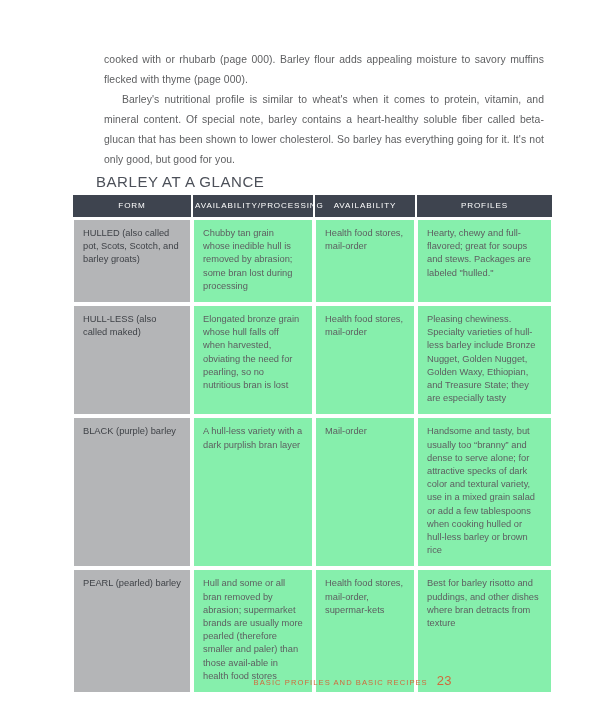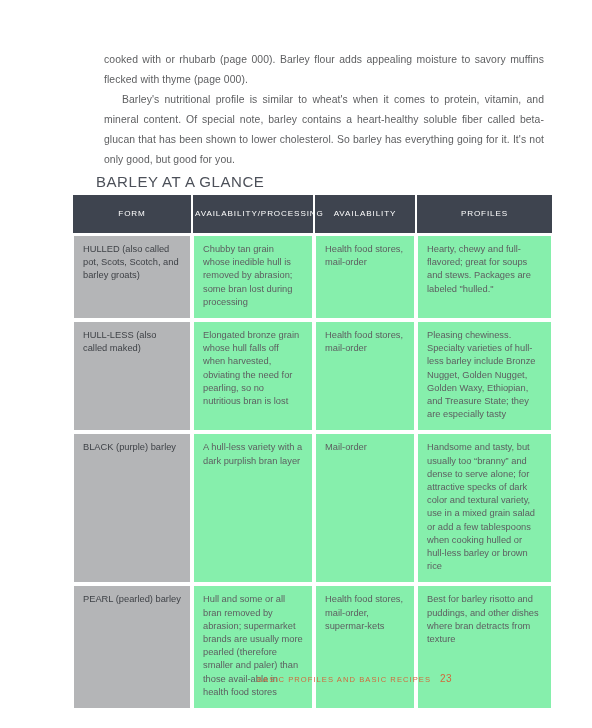--- a/index.html
+++ b/index.html
@@ -76,21 +76,21 @@
 
   .glance-table thead th {
     background: #3e444f;
     color: #ffffff;
     font-size: 8.1px;
     letter-spacing: 0.9px;
     font-weight: 400;
     text-align: center;
     height: 14px;
     line-height: 14px;
-    padding: 12px 2px;
+    padding: 4px 2px;
     box-sizing: border-box;
   }
 
   .cell-inner {
     padding: 7px 9px 9px 9px;
     font-size: 9.3px;
     line-height: 13.2px;
     box-sizing: border-box;
     height: 100%;
   }
@@ -117,21 +117,21 @@
     top: 673px;
     text-align: right;
     font-size: 7.6px;
     letter-spacing: 1.05px;
     color: #d06a3c;
     white-space: nowrap;
   }
   .footer .folio {
     color: #d06a3c;
     margin-left: 9px;
-    font-size: 10px;
+    font-size: 13px;
     letter-spacing: 0.4px;
   }
 </style>
 </head>
 <body>
 
 <div class="page">
 
   <div class="body-copy">
     <p>cooked with or rhubarb (page 000). Barley flour adds appealing moisture to savory muffins flecked with thyme (page 000).</p>

